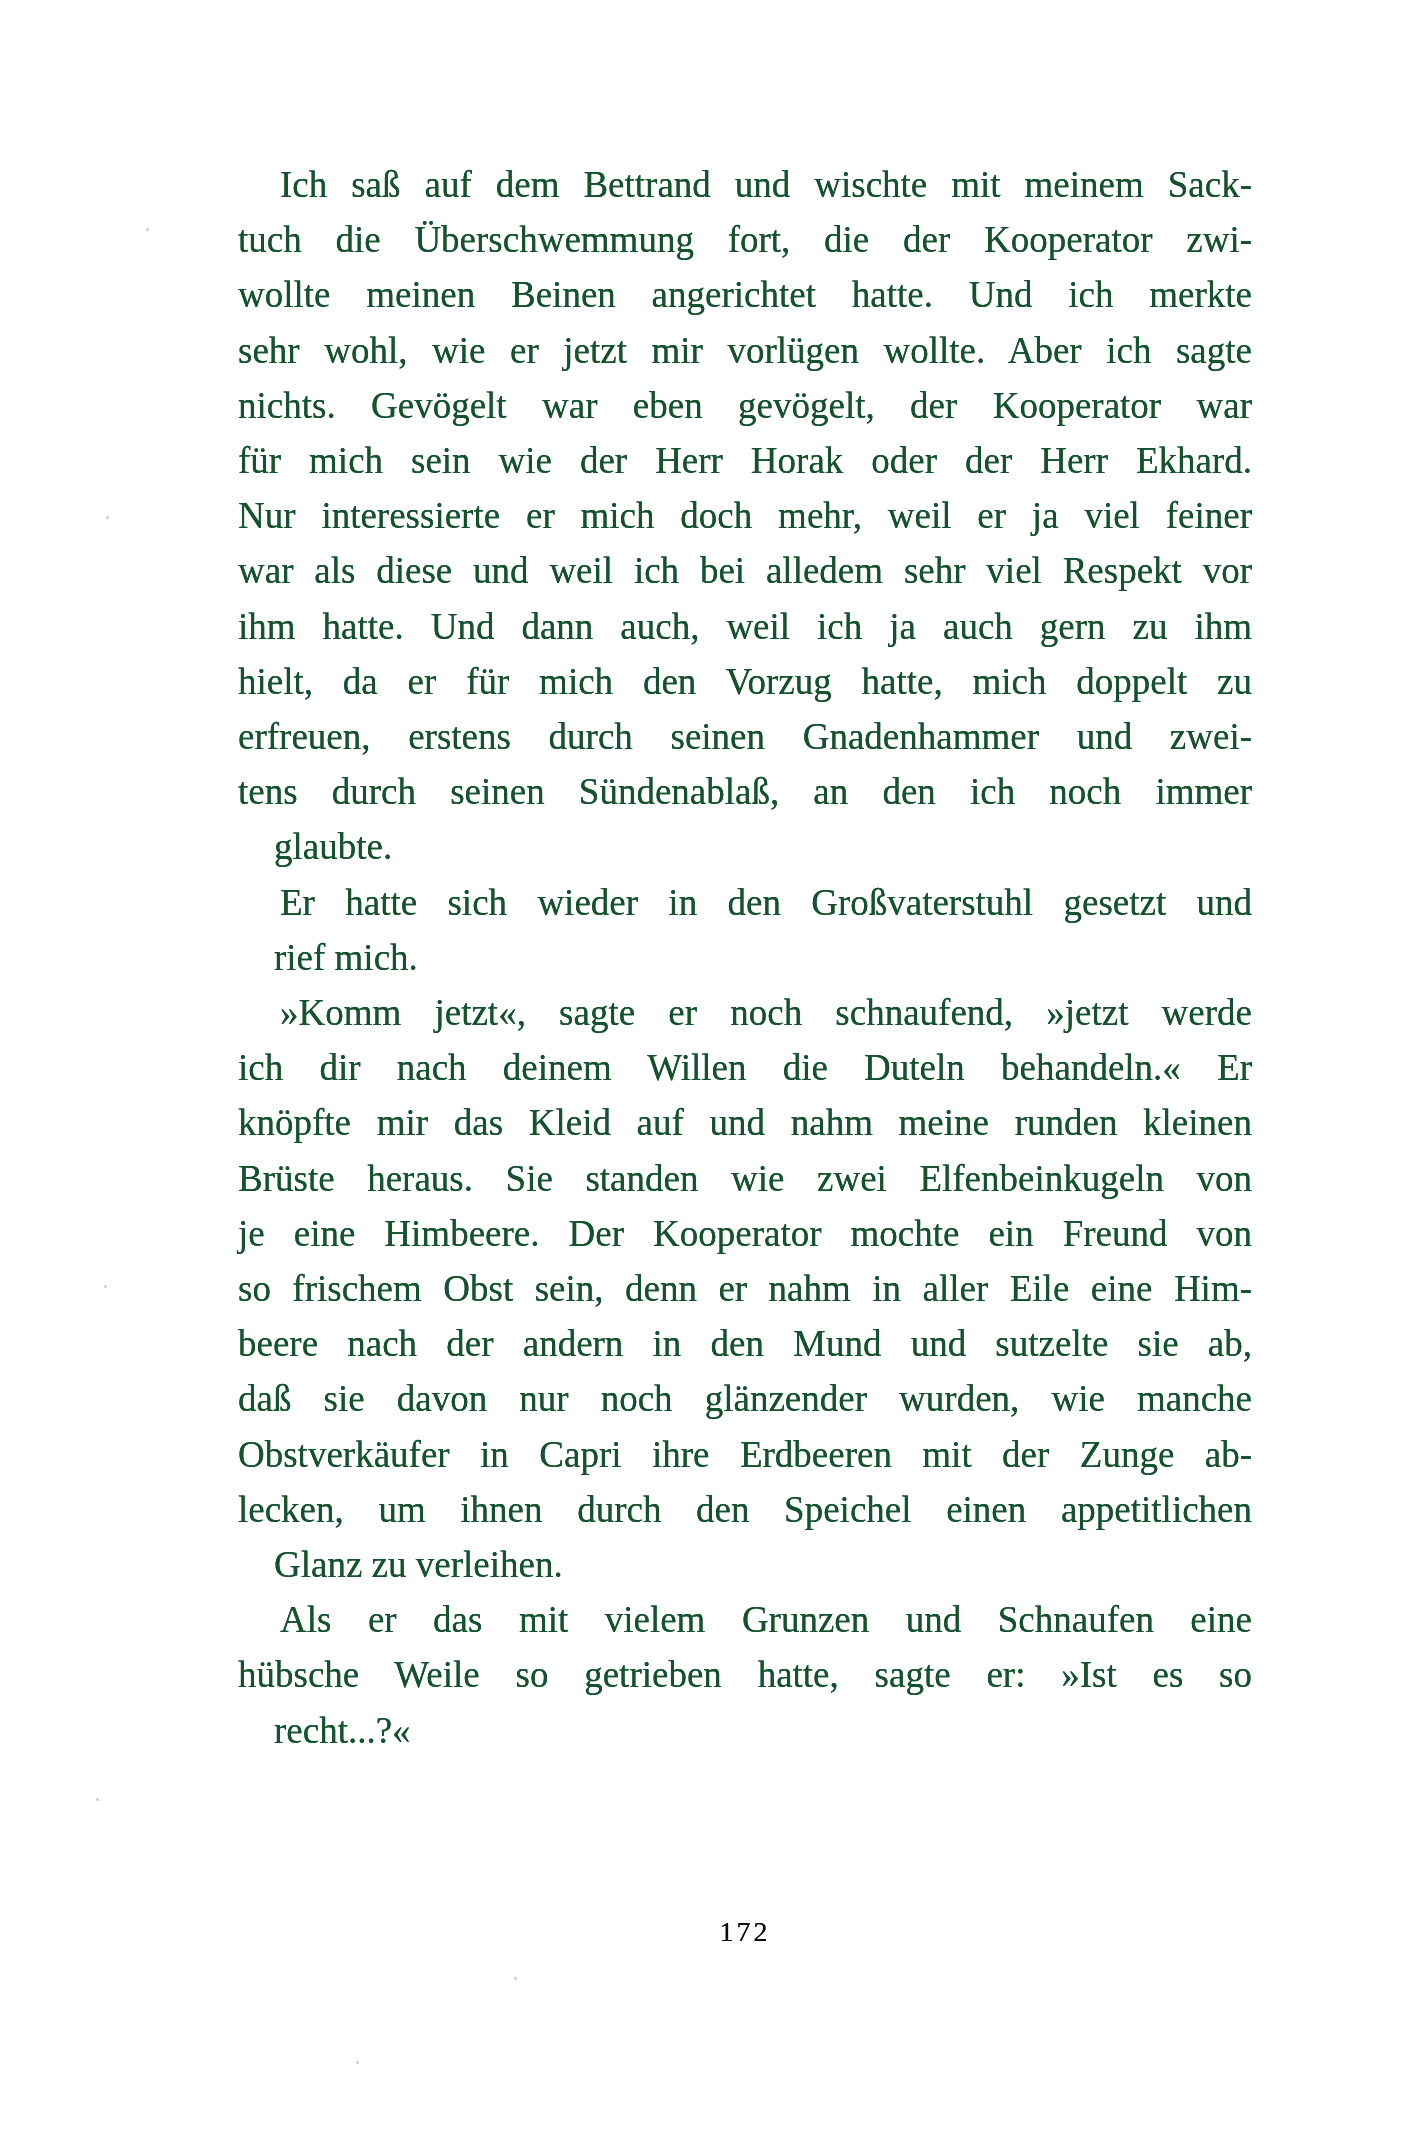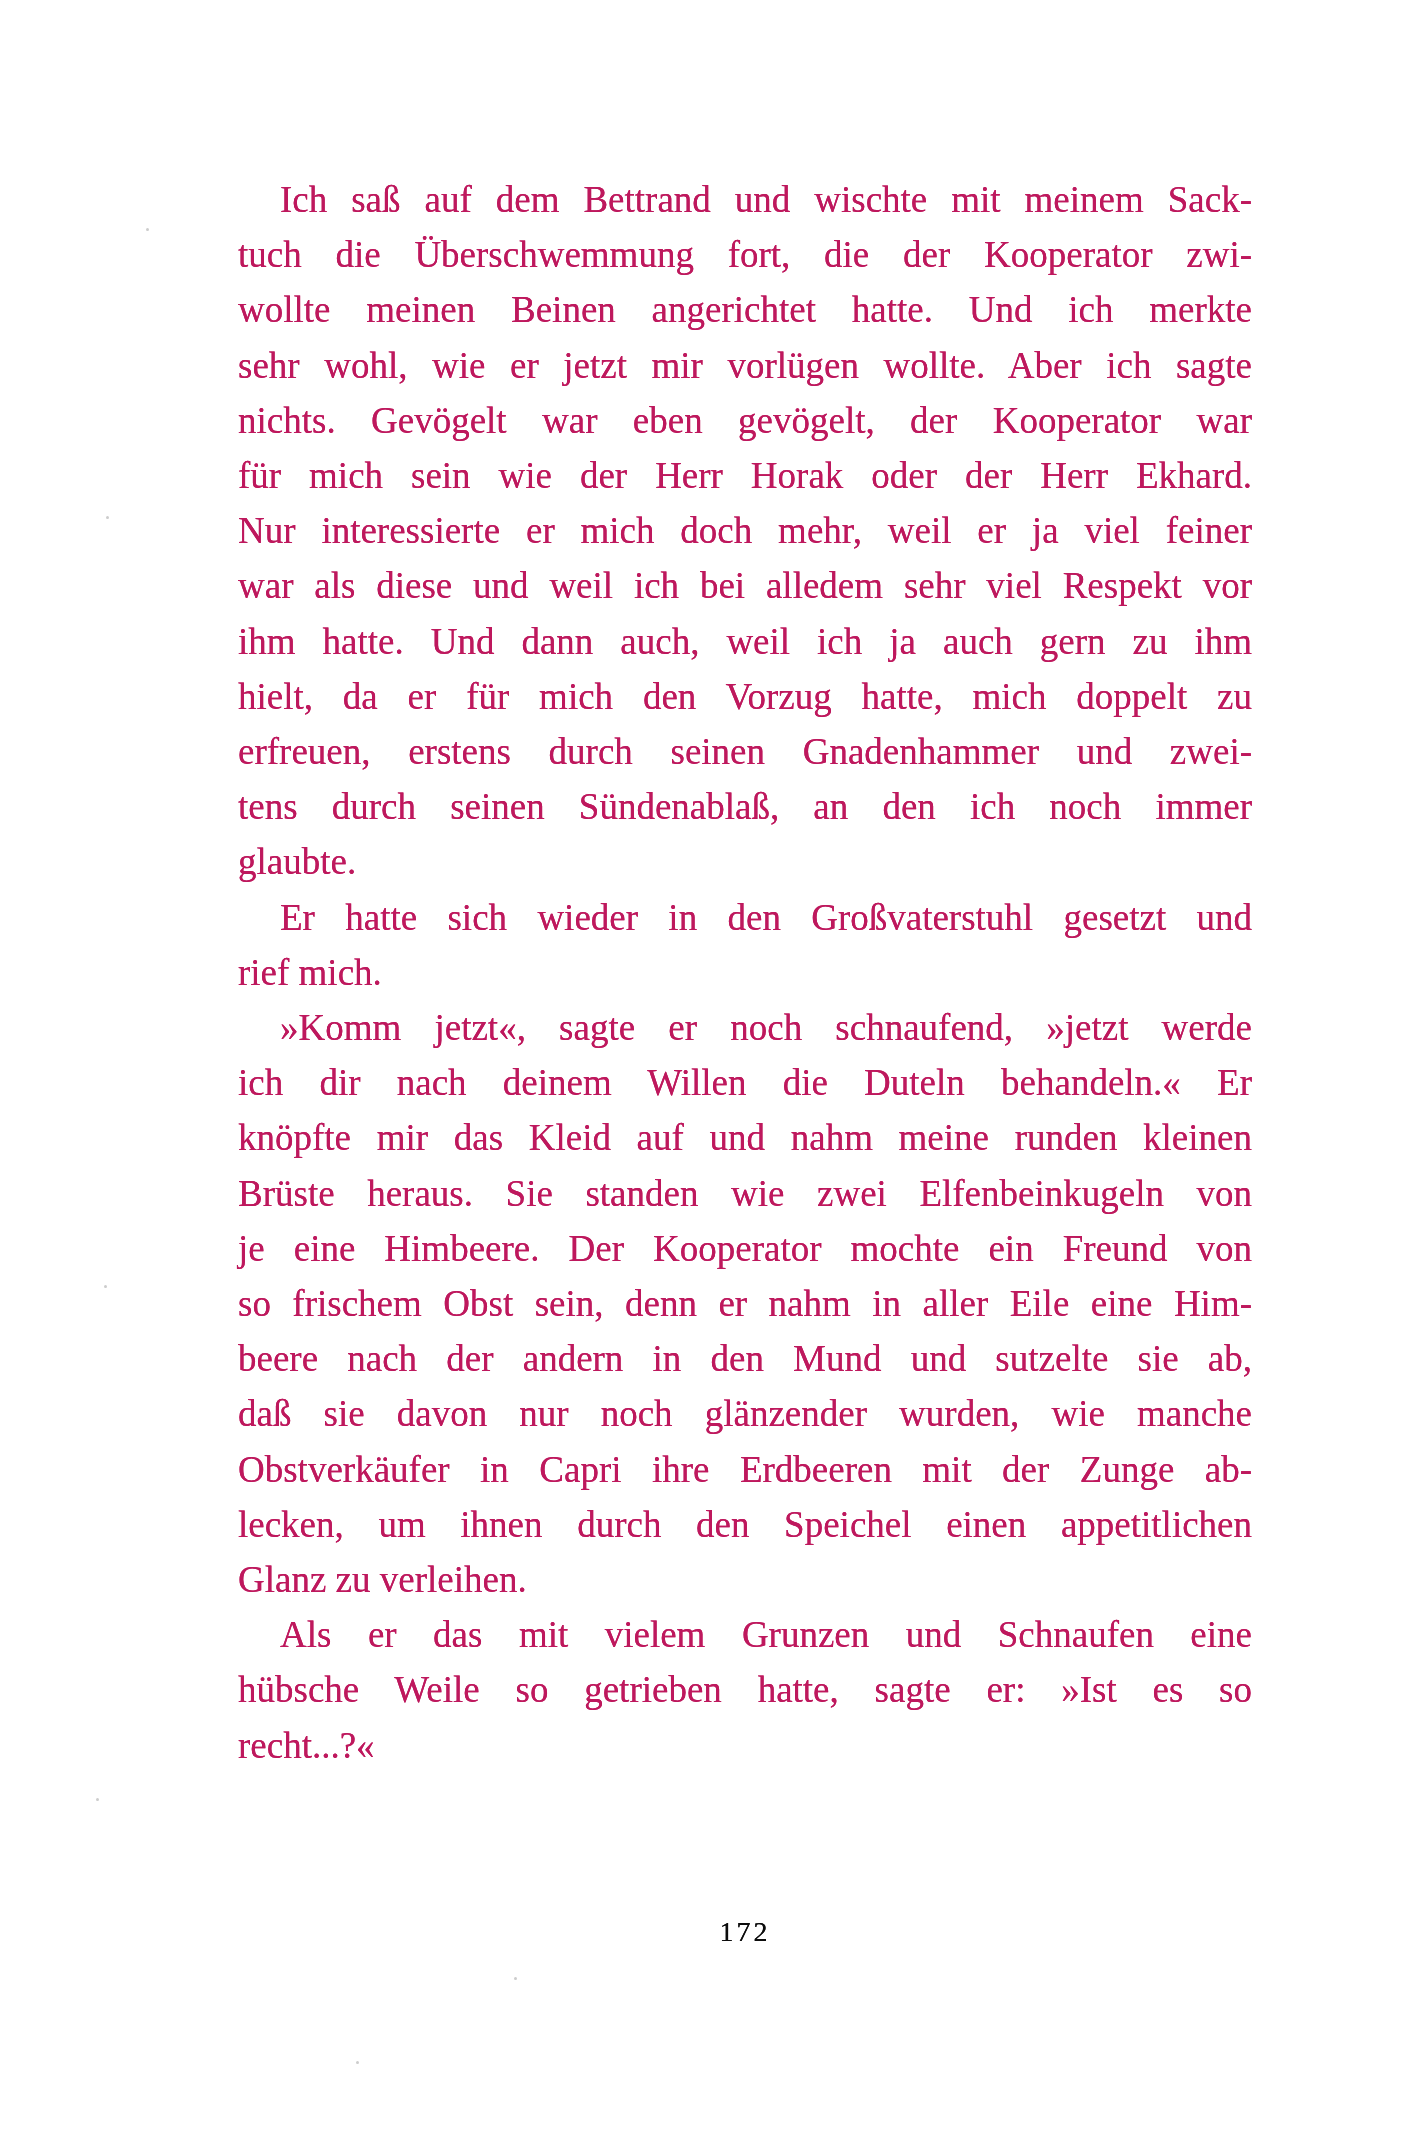--- a/index.html
+++ b/index.html
@@ -15,38 +15,39 @@
     overflow: hidden;
   }
   .book-page {
     position: absolute;
     inset: 0;
     background: #ffffff;
   }
   .text-block {
     position: absolute;
     left: 238px;
-    top: 172px;
+    top: 157px;
     width: 1014px;
     font-size: 37px;
     line-height: 55.2px;
-    color: #be185d;
+    color: #14532d;
     text-shadow: 0 0 0.5px currentColor;
   }
   .paragraph {
     margin: 0;
     padding: 0;
   }
   .line {
     text-align: justify;
     text-align-last: justify;
     white-space: normal;
   }
   .line.last {
     text-align-last: left;
+    margin-left: 36px;
   }
   .line.indent {
     text-indent: 42px;
   }
   .page-number {
     position: absolute;
     left: 238px;
     top: 1916px;
     width: 1014px;
     text-align: center;

